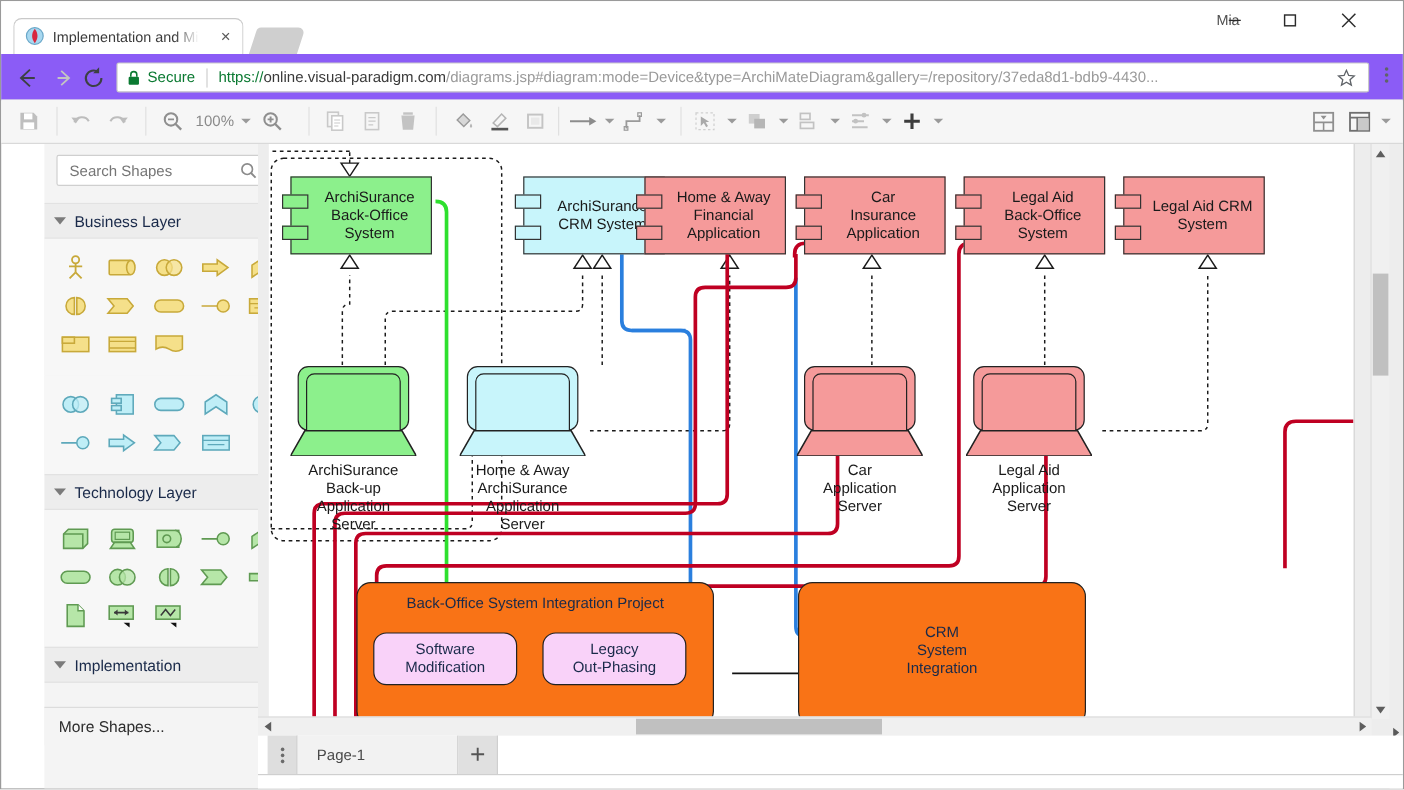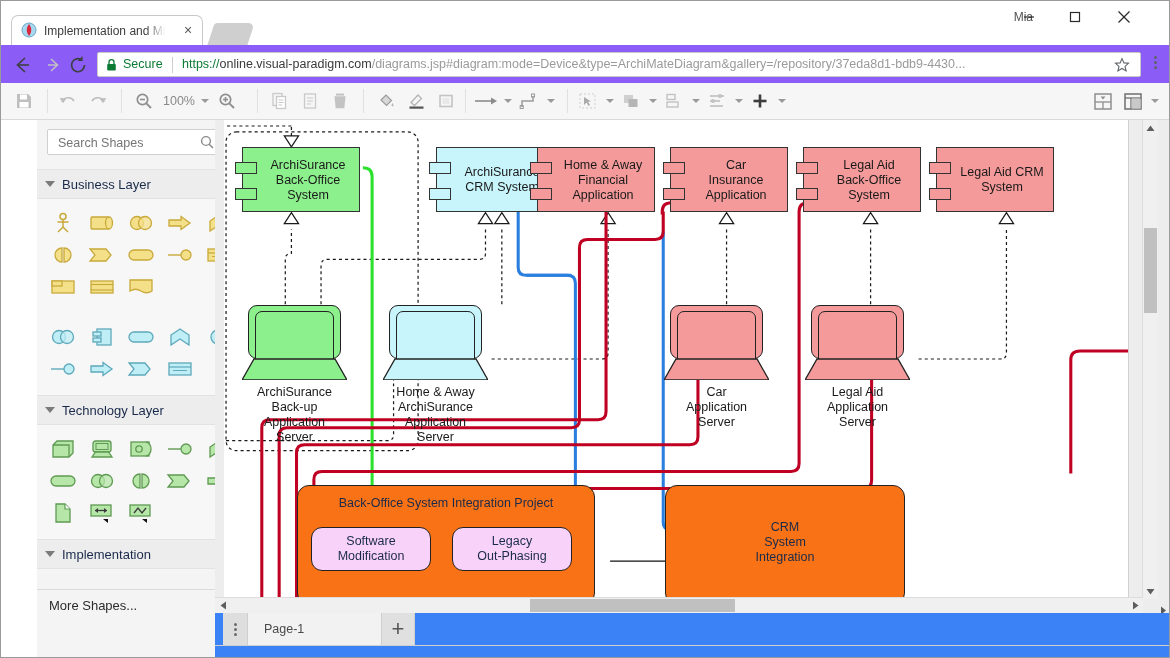--- a/index.html
+++ b/index.html
@@ -80,21 +80,21 @@
   .canvasarea{position:absolute;left:214px;top:119px;right:0;bottom:0;background:#ededed;}
   .canvaswhite{position:absolute;left:9px;top:0;right:40px;bottom:58px;background:#fff;border-right:1px solid #d0d0d0;}
   .canvasclip{position:absolute;left:0;top:0;width:100%;height:100%;overflow:hidden;}
   .canvasvs{position:absolute;right:11px;top:0;width:15px;bottom:58px;background:#f0f0f0;border-left:1px solid #dcdcdc;}
   .canvasvs .thumb{position:absolute;left:1px;top:108px;width:13px;height:85px;background:#c0c0c0;}
   .canvasvs .ar{position:absolute;left:0;width:15px;height:16px;display:flex;align-items:center;justify-content:center;}
   .canvashs{position:absolute;left:0;right:26px;bottom:44px;height:15px;background:#f0f0f0;border-top:1px solid #dcdcdc;}
   .canvashs .thumb{position:absolute;left:315px;top:1px;width:205px;height:13px;background:#c0c0c0;}
   .canvashs .al{position:absolute;left:0;top:0;width:16px;height:15px;display:flex;align-items:center;justify-content:center;}
   .canvashs .arr{position:absolute;right:0;top:0;width:16px;height:15px;display:flex;align-items:center;justify-content:center;}
-  .pagebar{position:absolute;left:0;right:0;bottom:0;height:44px;background:#3b82f6;}
+  .pagebar{position:absolute;left:0;right:0;bottom:0;height:44px;background:#ffffff;}
   .pagebar .pbstrip{position:absolute;left:8px;top:0;height:32px;display:flex;}
   .pb-menu{width:24px;height:32px;background:#dedede;border-right:1px solid #cfcfcf;display:flex;flex-direction:column;align-items:center;justify-content:center;}
   .pb-menu i{width:3px;height:3px;background:#6b6b6b;border-radius:50%;margin:1px 0;}
   .pb-tab{min-width:134px;height:32px;background:#f2f2f2;display:flex;align-items:center;padding-left:16px;
       font-size:12.5px;color:#4a4a4a;border-right:1px solid #cfcfcf;box-sizing:border-box;}
   .pb-add{width:32px;height:32px;background:#e0e0e0;display:flex;align-items:center;justify-content:center;border-right:1px solid #cfcfcf;}
   .pb-add:after{content:"+";font-size:22px;color:#555;line-height:20px;}
   .pbline{position:absolute;left:0;right:0;top:32px;height:1px;background:#cfcfcf;}
   .rpanel{position:absolute;right:0;top:0;width:11px;bottom:0;background:#ededed;}
   .rpanel .flip{position:absolute;left:0;bottom:40px;width:11px;height:14px;display:flex;align-items:center;justify-content:center;}

